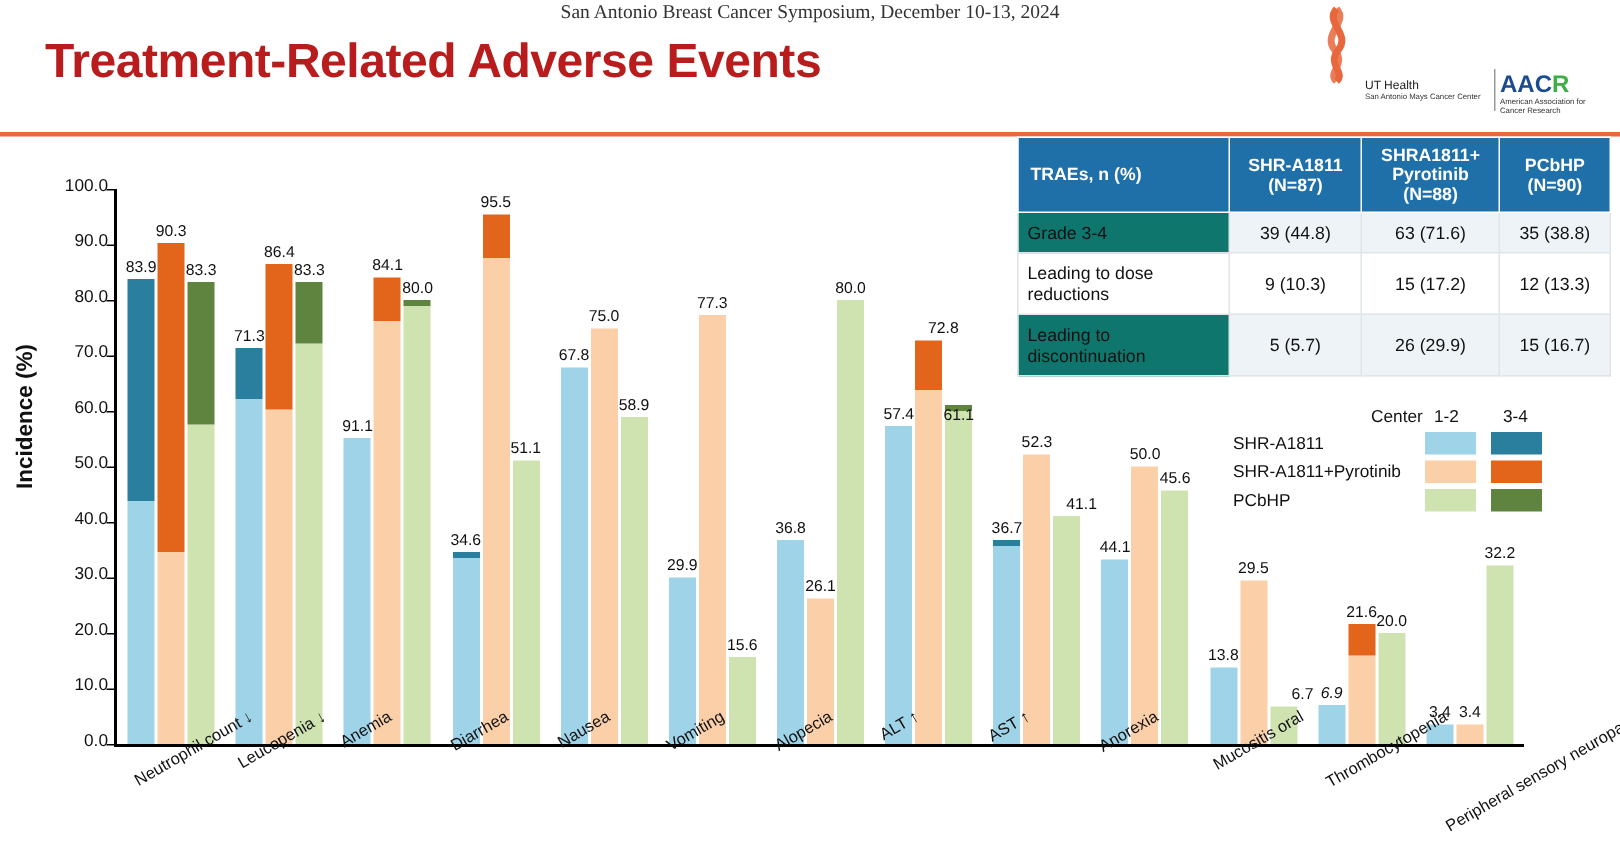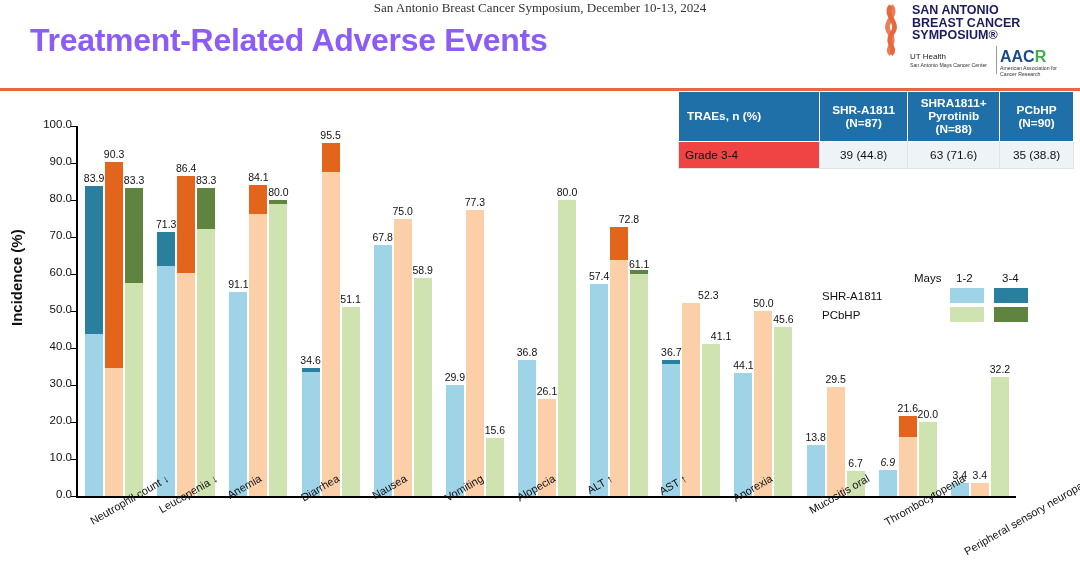--- a/index.html
+++ b/index.html
@@ -1,20 +1,20 @@
 <!DOCTYPE html>
 <html><head>
 <meta charset="utf-8">
 <style>
   html,body{margin:0;padding:0;}
   body{width:1080px;height:568px;background:#ffffff;font-family:"Liberation Sans",sans-serif;position:relative;overflow:hidden;}
 
   .conf-line{position:absolute;top:0px;left:0;width:100%;text-align:center;font-size:13px;color:#333;font-family:"Liberation Serif",serif;}
 
-  .title{position:absolute;left:30px;top:22px;font-size:32px;font-weight:bold;color:#8b5cf6;letter-spacing:-0.3px;}
+  .title{position:absolute;left:30px;top:22px;font-size:32px;font-weight:bold;color:#b91c1c;letter-spacing:-0.3px;}
 
   .rule{position:absolute;left:0px;top:88px;width:1080px;height:3px;background:#e8673c;}
 
   
   .logo{position:absolute;right:8px;top:2px;width:200px;height:80px;}
   .logo .sabcs{position:absolute;left:40px;top:2px;font-size:12.5px;font-weight:bold;line-height:12.5px;color:#1b1b5e;}
   .logo .ribbon{position:absolute;left:0px;top:2px;width:38px;height:52px;}
   .logo .uth{position:absolute;left:38px;top:50px;font-size:8px;color:#222;}
   .logo .aacr{position:absolute;left:128px;top:46px;font-size:16px;font-weight:bold;color:#1b4b8f;}
   .logo .aacr .r{color:#3fae49;}
@@ -44,43 +44,38 @@
   .legend-row .lbl{position:absolute;left:0;top:2px;}
   .legend-row .sw{position:absolute;width:34px;height:15px;top:0;}
   .sw1{left:128px;}
   .sw2{left:172px;}
 
   
   table.trae{position:absolute;left:678px;top:-5px;border-collapse:collapse;font-size:11.8px;color:#111;width:396px;}
   table.trae th{background:#1f6fa8;color:#fff;font-weight:bold;text-align:center;padding:5px 4px;border:1px solid #fff;line-height:13px;}
   table.trae th.first{background:#1f6fa8;text-align:left;padding-left:8px;}
   table.trae td{border:1px solid #dfe6ea;padding:6px 6px;line-height:14px;}
-  table.trae td.lbl{text-align:left;background:#ef4444;width:128px;}
+  table.trae td.lbl{text-align:left;background:#0f766e;width:128px;}
   table.trae td.val{text-align:center;background:#eef3f7;}
   table.trae tr.alt td{background:#ffffff;}
 </style>
 </head>
 <body>
 
 <div class="conf-line">San Antonio Breast Cancer Symposium, December 10-13, 2024</div>
 
 <div class="title">Treatment-Related Adverse Events</div>
 
 <div class="rule"></div>
 
 <div class="logo">
   <svg class="ribbon" viewBox="0 0 38 56">
     <path d="M19 2 C10 12, 30 20, 20 32 C12 42, 26 48, 19 54" stroke="#e8673c" stroke-width="5" fill="none"></path>
     <path d="M19 2 C28 12, 8 20, 18 32 C26 42, 12 48, 19 54" stroke="#e8673c" stroke-width="5" fill="none" opacity="0.85"></path>
   </svg>
-  <div class="sabcs">
-    <div>SAN ANTONIO</div>
-    <div>BREAST CANCER</div>
-    <div>SYMPOSIUM®</div>
-  </div>
   <div class="logo-divider"></div>
   <div class="uth">UT Health</div>
   <div class="uth-sub">San Antonio
 Mays Cancer Center</div>
   <div class="aacr"><span>AAC</span><span class="r">R</span></div>
   <div class="aacr-sub">American Association
 for Cancer Research</div>
 </div>
 
 <div class="chart">
@@ -204,32 +199,32 @@
           <div class="vlabel" style="left: 9px; bottom: 214.38px;">57.4</div>
           <div class="bar" style="left: 20px; height: 269.36px;">
             <div class="seg" style="bottom: 0px; height: 235.69px; background: rgb(251, 207, 168);"></div>
             <div class="seg" style="bottom: 235.69px; height: 33.67px; background: rgb(226, 101, 27);"></div>
           </div>
           <div class="vlabel" style="left: 29px; bottom: 271.36px; text-align: right;">72.8</div>
           <div class="bar" style="left: 40px; height: 226.07px;">
             <div class="seg" style="bottom: 0px; height: 222px; background: rgb(207, 227, 176);"></div>
             <div class="seg" style="bottom: 222px; height: 4.07px; background: rgb(95, 132, 64);"></div>
           </div>
-          <div class="vlabel" style="left: 49px; bottom: 226px; text-align: center;">61.1</div>
+          <div class="vlabel" style="left: 49px; bottom: 213px; text-align: center;">61.1</div>
         </div>
         <div class="group" style="left: 584.308px; width: 58px;">
           <div class="bar" style="left: 0px; height: 135.79px;">
             <div class="seg" style="bottom: 0px; height: 131.72px; background: rgb(159, 211, 232);"></div>
             <div class="seg" style="bottom: 131.72px; height: 4.07px; background: rgb(43, 127, 158);"></div>
           </div>
           <div class="vlabel" style="left: 9px; bottom: 137.79px;">36.7</div>
           <div class="bar" style="left: 20px; height: 193.51px;">
             <div class="seg" style="bottom: 0px; height: 193.51px; background: rgb(251, 207, 168);"></div>
           </div>
-          <div class="vlabel" style="left: 46px; bottom: 195.51px;">52.3</div>
+          <div class="vlabel" style="left: 29px; bottom: 195.51px;">52.3</div>
           <div class="bar" style="left: 40px; height: 152.07px;">
             <div class="seg" style="bottom: 0px; height: 152.07px; background: rgb(207, 227, 176);"></div>
           </div>
           <div class="vlabel" style="left: 49px; bottom: 154.07px; text-align: right;">41.1</div>
         </div>
         <div class="group" style="left: 656.462px; width: 58px;">
           <div class="bar" style="left: 0px; height: 123.21px;">
             <div class="seg" style="bottom: 0px; height: 123.21px; background: rgb(159, 211, 232);"></div>
           </div>
           <div class="vlabel" style="left: 9px; bottom: 125.21px;">44.1</div>
@@ -247,21 +242,21 @@
             <div class="seg" style="bottom: 0px; height: 51.06px; background: rgb(159, 211, 232);"></div>
           </div>
           <div class="vlabel" style="left: 9px; bottom: 53.06px;">13.8</div>
           <div class="bar" style="left: 20px; height: 109.15px;">
             <div class="seg" style="bottom: 0px; height: 109.15px; background: rgb(251, 207, 168);"></div>
           </div>
           <div class="vlabel" style="left: 29px; bottom: 111.15px;">29.5</div>
           <div class="bar" style="left: 40px; height: 24.79px;">
             <div class="seg" style="bottom: 0px; height: 24.79px; background: rgb(207, 227, 176);"></div>
           </div>
-          <div class="vlabel" style="left: 49px; bottom: 26.79px;">6.7</div>
+          <div class="vlabel" style="left: 49px; bottom: 26.79px; text-align: right;">6.7</div>
         </div>
         <div class="group" style="left: 800.769px; width: 58px;">
           <div class="bar" style="left: 0px; height: 25.53px;">
             <div class="seg" style="bottom: 0px; height: 25.53px; background: rgb(159, 211, 232);"></div>
           </div>
           <div class="vlabel" style="left: 9px; bottom: 27.53px; font-style: italic;">6.9</div>
           <div class="bar" style="left: 20px; height: 79.92px;">
             <div class="seg" style="bottom: 0px; height: 58.83px; background: rgb(251, 207, 168);"></div>
             <div class="seg" style="bottom: 58.83px; height: 21.09px; background: rgb(226, 101, 27);"></div>
           </div>
@@ -322,28 +317,33 @@
       <div class="cat" style="left: 581.154px;">ALT ↑</div>
       <div class="cat" style="left: 653.308px;">AST ↑</div>
       <div class="cat" style="left: 725.462px;">Anorexia</div>
       <div class="cat" style="left: 797.615px;">Mucositis oral</div>
       <div class="cat" style="left: 869.769px;">Thrombocytopenia</div>
       <div class="cat" style="left: 941.923px;">Peripheral sensory neuropathy</div>
     </div>
 
   <div class="legend">
     <div class="hdr">
-      <span style="left:92px;">Mays</span>
+      <span style="left:92px;">Center</span>
       <span style="left:134px;">1-2</span>
       <span style="left:180px;">3-4</span>
     </div>
     <div class="legend-row">
       <span class="lbl">SHR-A1811</span>
       <span class="sw sw1" style="background:#9fd3e8;"></span>
       <span class="sw sw2" style="background:#2b7f9e;"></span>
+    </div>
+    <div class="legend-row">
+      <span class="lbl">SHR-A1811+Pyrotinib</span>
+      <span class="sw sw1" style="background:#fbcfa8;"></span>
+      <span class="sw sw2" style="background:#e2651b;"></span>
     </div>
     <div class="legend-row">
       <span class="lbl">PCbHP</span>
       <span class="sw sw1" style="background:#cfe3b0;"></span>
       <span class="sw sw2" style="background:#5f8440;"></span>
     </div>
   </div>
 
   <table class="trae">
     <thead>
@@ -354,15 +354,27 @@
         <th><span>PCbHP</span><br><span>(N=90)</span></th>
       </tr>
     </thead>
     <tbody id="tbody">
         <tr>
           <td class="lbl">Grade 3-4</td>
           <td class="val">39 (44.8)</td>
           <td class="val">63 (71.6)</td>
           <td class="val">35 (38.8)</td>
         </tr>
+        <tr class="alt">
+          <td class="lbl">Leading to dose reductions</td>
+          <td class="val">9 (10.3)</td>
+          <td class="val">15 (17.2)</td>
+          <td class="val">12 (13.3)</td>
+        </tr>
+        <tr>
+          <td class="lbl">Leading to discontinuation</td>
+          <td class="val">5 (5.7)</td>
+          <td class="val">26 (29.9)</td>
+          <td class="val">15 (16.7)</td>
+        </tr>
       </tbody>
   </table>
 </div>
 
 </body></html>

